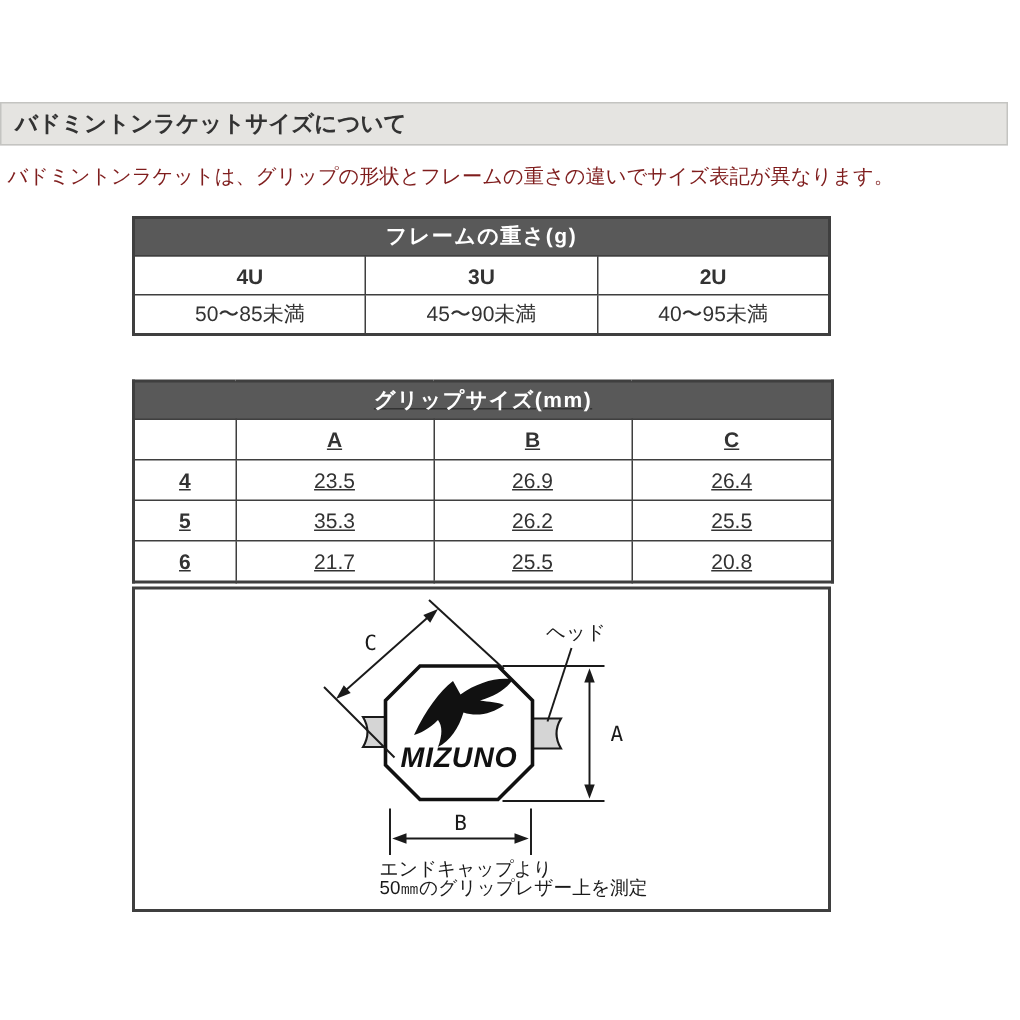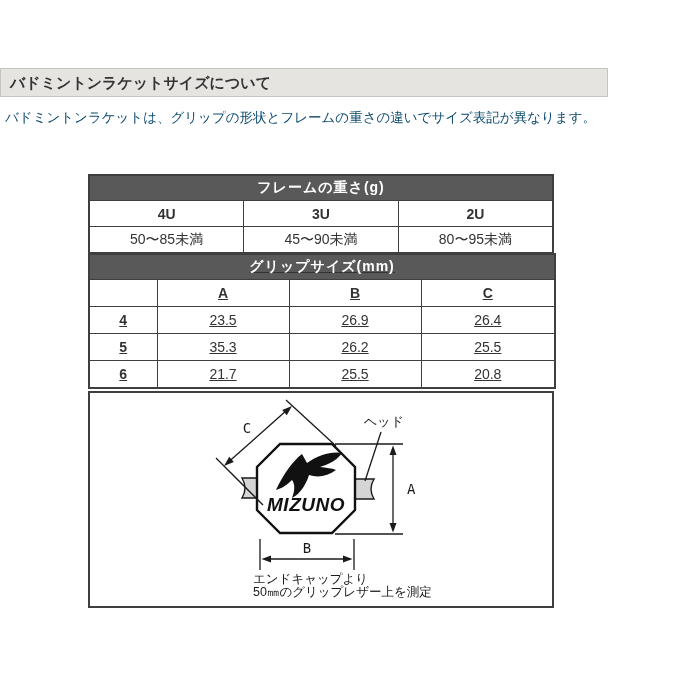--- a/index.html
+++ b/index.html
@@ -1,31 +1,31 @@
 <!DOCTYPE html>
 <html><head>
 <meta charset="utf-8">
 <style>
   html,body { margin:0; padding:0; background:#ffffff; }
   body { width:680px; height:680px; font-family:"Liberation Sans","DejaVu Sans",sans-serif; }
   .stage { position:relative; width:680px; height:680px; background:#fff; overflow:hidden; }
 
   .title-bar {
-    position:absolute; left:0; top:68px; width:608px; height:29px;
+    position:absolute; left:0; top:68px; width:672px; height:29px;
     background:#e5e4e1; border:1px solid #c4c4c1; box-sizing:border-box;
     line-height:27px; padding-left:9px; font-size:15px; font-weight:bold; color:#333;
   }
-  .desc { position:absolute; left:5px; top:108px; font-size:13.5px; color:#0c4a6e; line-height:19px; }
+  .desc { position:absolute; left:5px; top:108px; font-size:13.5px; color:#7f1d1d; line-height:19px; }
 
   table.tbl {
     position:absolute; left:88px; width:466px;
     border-collapse:collapse; table-layout:fixed;
     font-size:14px; color:#333; border:2px solid #3f3f3f;
   }
-  #t1 { top:174px; }
+  #t1 { top:144px; }
   #t2 { top:253px;text-decoration:underline; }
   .tbl th, .tbl td { border:1px solid #3f3f3f; text-align:center; padding:0; vertical-align:middle; }
   .tbl tr.dark th { background:#595959; color:#ffffff; font-weight:bold; height:24px; letter-spacing:1px; }
   #t1 td { height:25px;margin-top:20px; }
   #t2 td { height:26px; }
   .b { font-weight:bold; }
 
   .diagram {
     position:absolute; left:88px; top:391px; width:466px; height:217px;
     border:2px solid #3f3f3f; box-sizing:border-box; background:#fff;
@@ -57,21 +57,21 @@
         <th colspan="3">フレームの重さ(g)</th>
       </tr>
       <tr>
         <td class="b">4U</td>
         <td class="b">3U</td>
         <td class="b">2U</td>
       </tr>
       <tr>
         <td>50〜85未満</td>
         <td>45〜90未満</td>
-        <td>80〜95未満</td>
+        <td>40〜95未満</td>
       </tr>
     </tbody>
   </table>
 
   <table class="tbl" id="t2">
     <colgroup>
       <col style="width:68px">
         <col style="width:132px">
         <col style="width:132px">
         <col style="width:134px">

